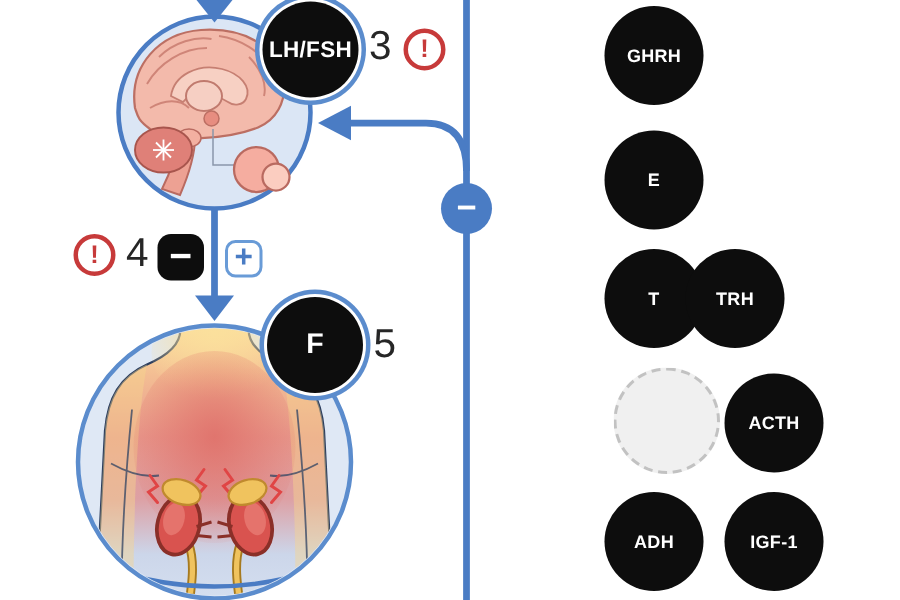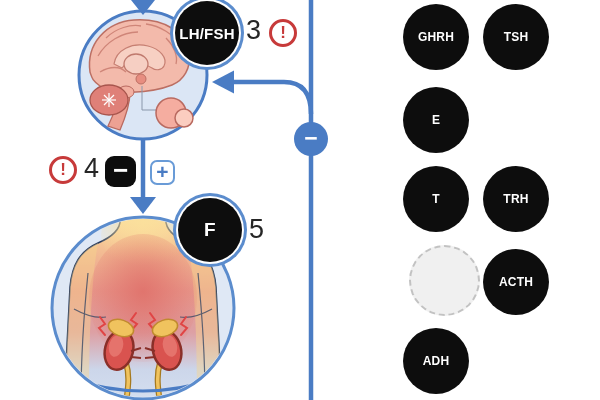--- a/index.html
+++ b/index.html
@@ -179,21 +179,21 @@
 
   <div class="alert" style="left:49px;top:156px;">!</div>
   <span class="step-num" style="left:84px;top:155px;">4</span>
   <div class="minus-btn">−</div>
   <div class="plus-btn">+</div>
 
   <div class="chip placed f-chip" style="left:178px;top:198px;">F</div>
   <span class="step-num" style="left:249px;top:216px;">5</span>
 
   <div class="chip" style="left:403px;top:4px;">GHRH</div>
-  <div class="chip" style="left:483px;top:4px;">TSH</div>
   <div class="chip" style="left:403px;top:87px;">E</div>
   <div class="chip" style="left:403px;top:166px;">T</div>
-  <div class="chip" style="left:483px;top:166px;">TRH</div>
+  <div class="chip" style="left:457px;top:166px;">TRH</div>
   <div class="chip empty" style="left:409px;top:245px;"></div>
   <div class="chip" style="left:483px;top:249px;">ACTH</div>
   <div class="chip" style="left:403px;top:328px;">ADH</div>
+  <div class="chip" style="left:483px;top:328px;">IGF-1</div>
 
 </div>
 
 </body></html>

